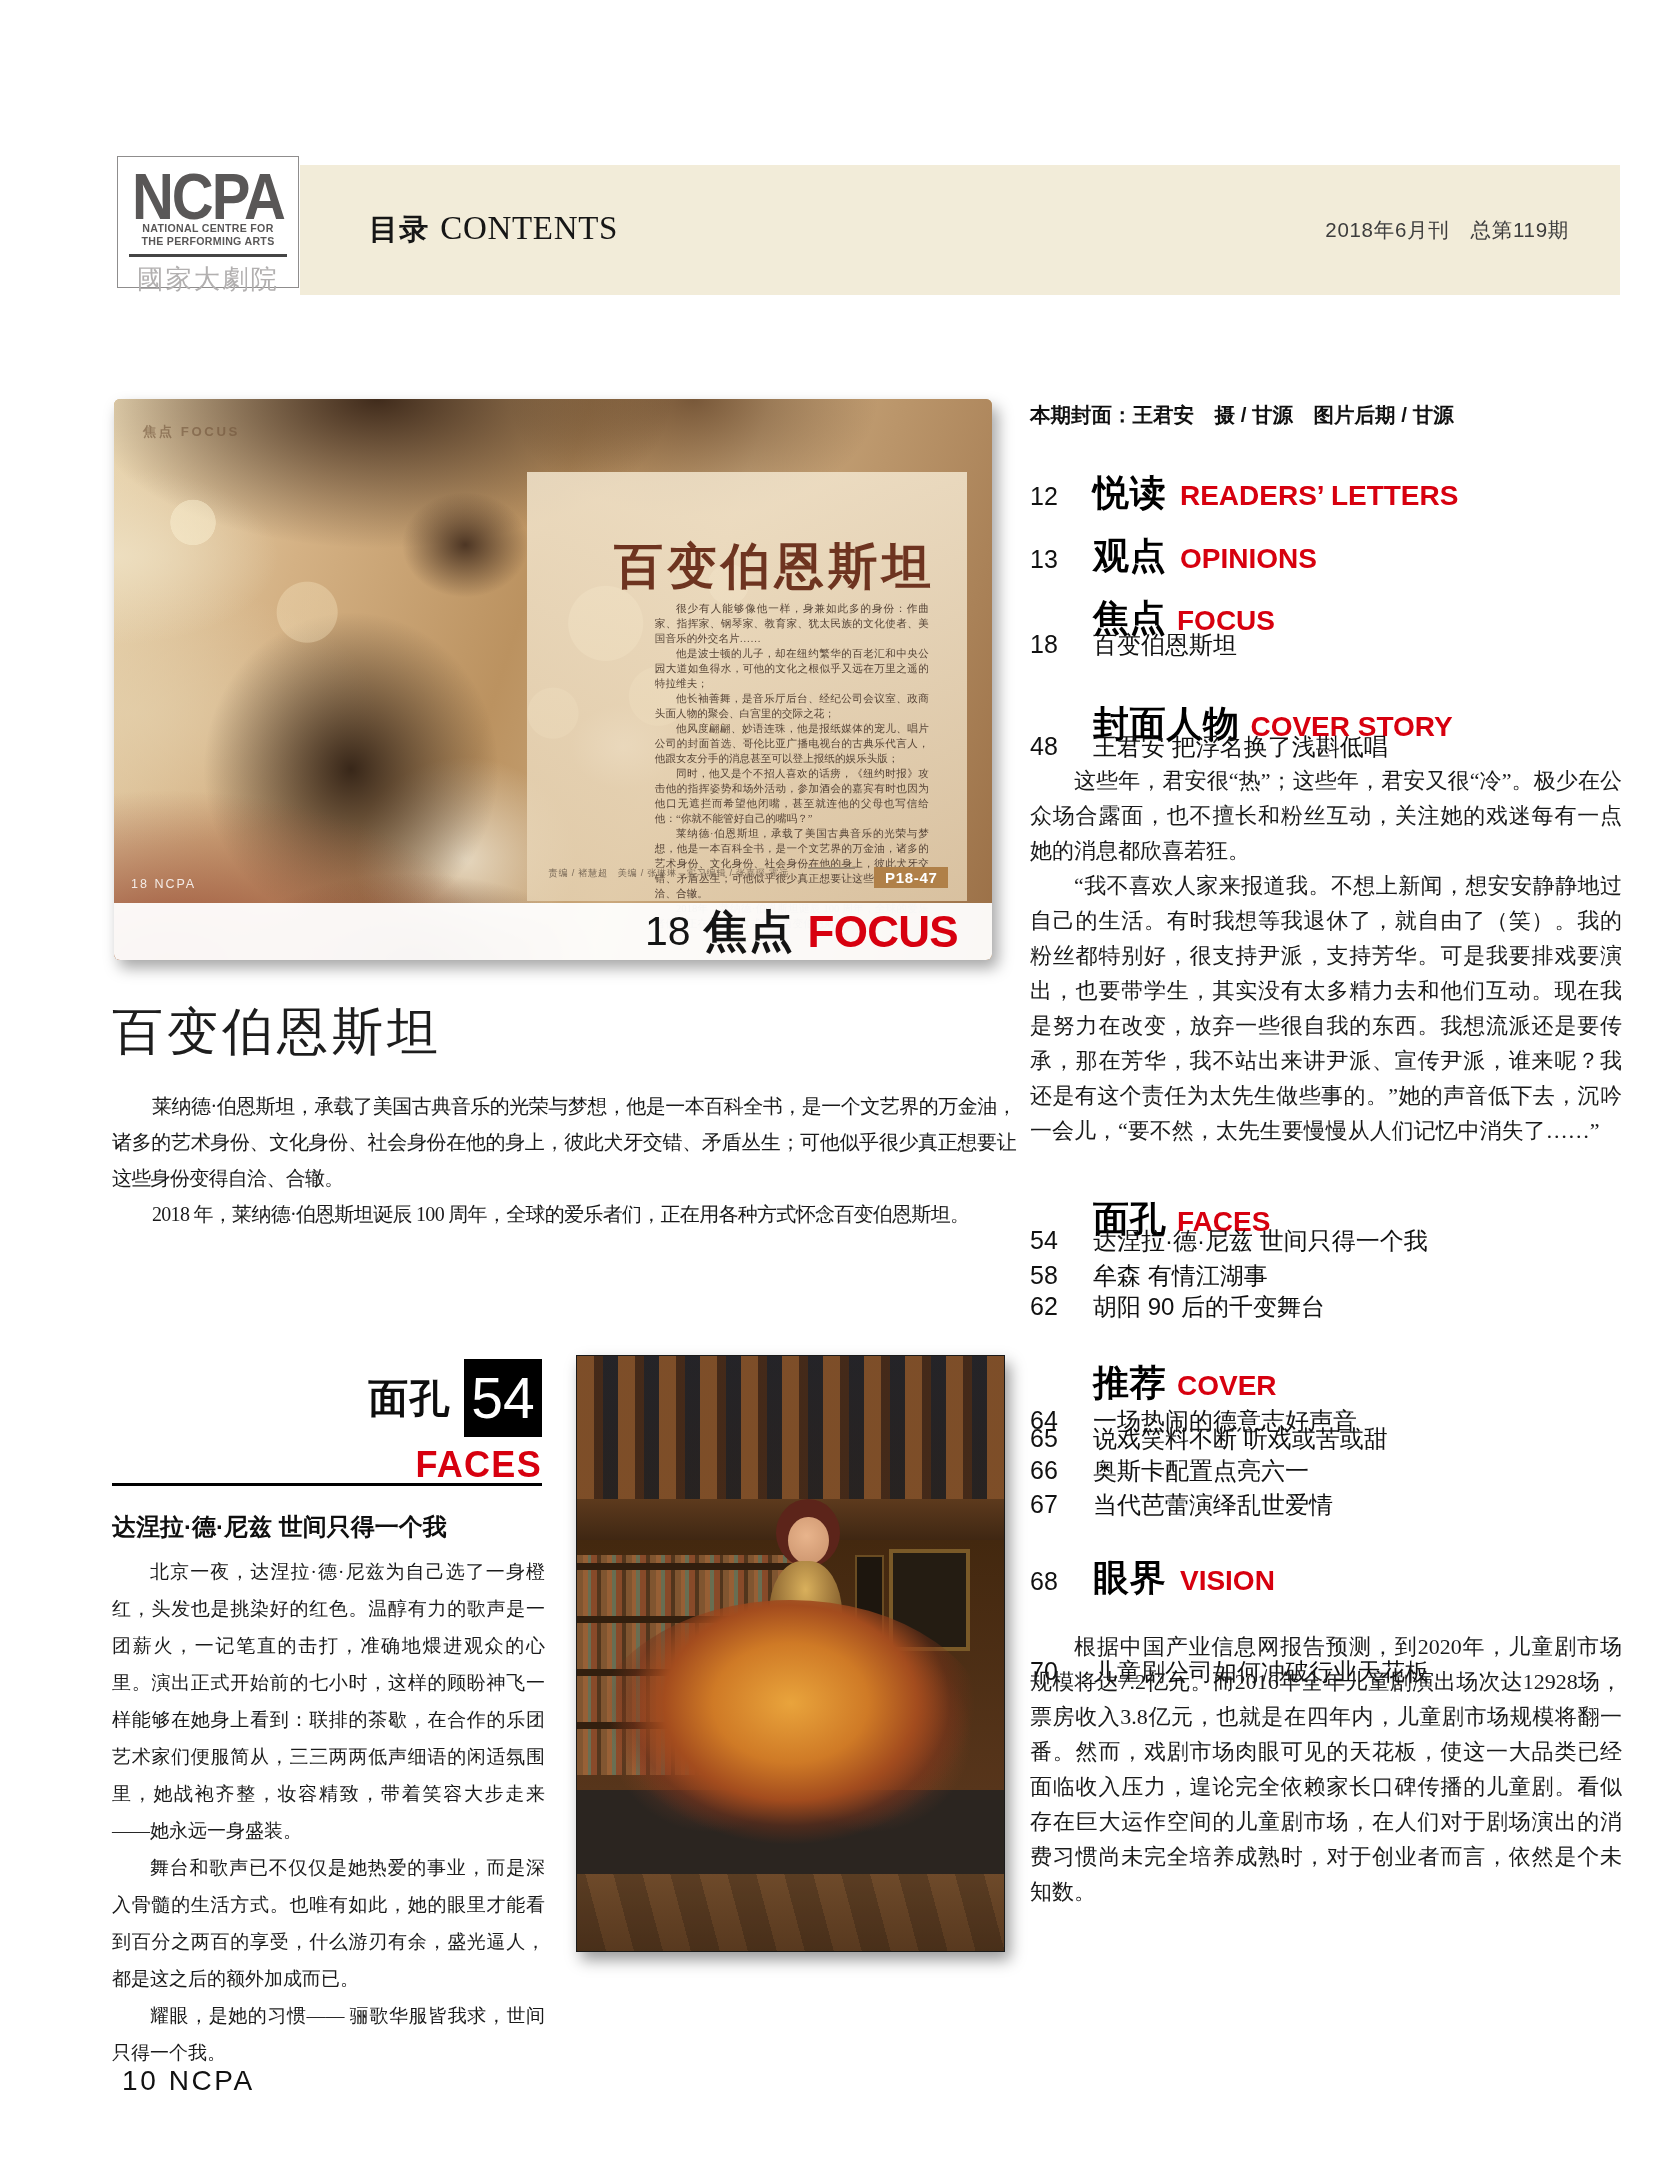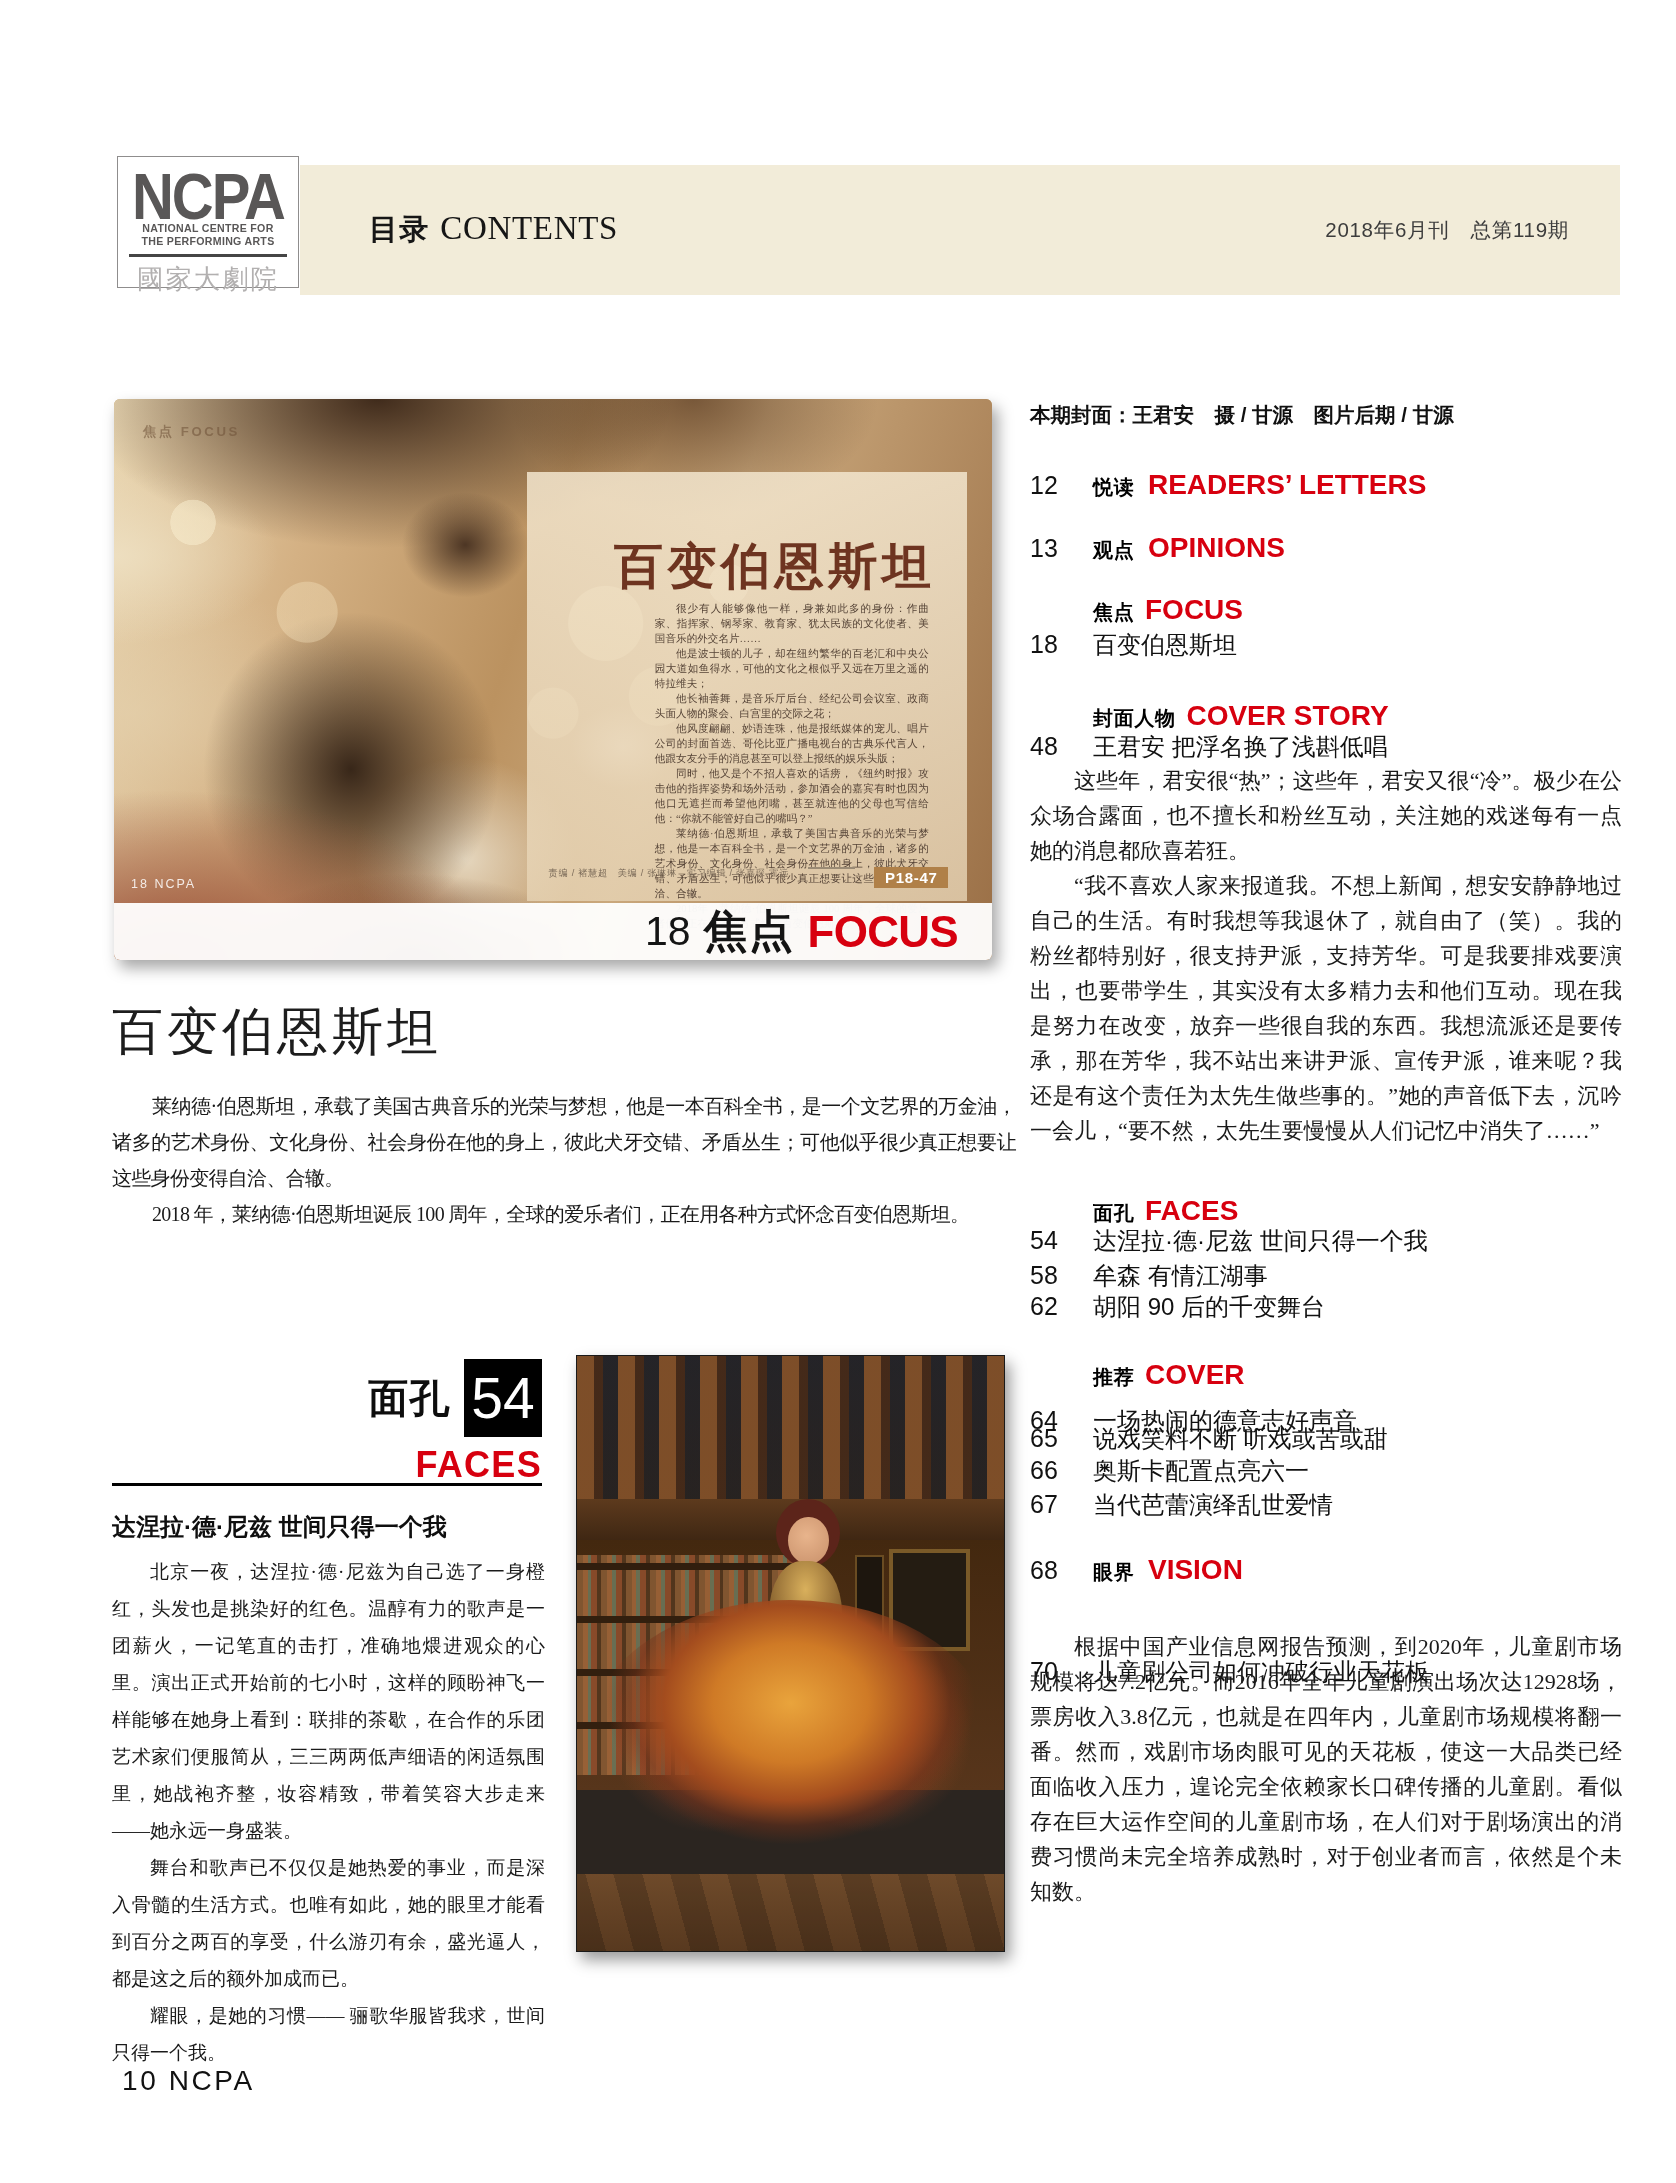--- a/index.html
+++ b/index.html
@@ -115,21 +115,21 @@
             background:radial-gradient(50% 55% at 50% 36%, #e9a43c 0%, #cf7a26 38%, #a34c1e 62%, rgba(120,50,25,.45) 78%, rgba(120,50,25,0) 90%);}
   .ph-floor{position:absolute;left:0;right:0;bottom:0;height:13%;
             background:repeating-linear-gradient(75deg, rgba(0,0,0,.18) 0 28px, rgba(0,0,0,0) 28px 55px),
                        linear-gradient(180deg,#6e4a2a,#58391f);}
 
   
   .toc{left:1030px;top:396px;width:592px;height:1690px;}
   .t-row{position:absolute;left:0;right:0;display:flex;align-items:baseline;}
   .t-num{width:63px;flex:0 0 63px;font-size:25px;color:#111;}
   .t-indent{padding-left:63px;}
-  .t-zh{font-size:20px;font-weight:900;color:#000;letter-spacing:0.7px;text-align:center;}
+  .t-zh{font-size:36px;font-weight:900;color:#000;letter-spacing:0.7px;text-align:center;}
   .t-en{font-size:28px;font-weight:700;color:#d7000f;margin-left:10.6px;}
   .t-item{font-size:24px;font-weight:500;color:#111;}
   .t-para{position:absolute;left:0;right:0;}
   .t-para p{margin:0;font-family:"Liberation Serif",serif;font-size:22px;line-height:35px;color:#1a1a1a;
             text-align:justify;text-indent:2em;}
   .cover-line{position:absolute;left:0;top:5.3px;font-size:20.5px;font-weight:700;color:#101010;}
 
   .footer{left:122px;top:2065px;font-size:28px;color:#111;letter-spacing:2.6px;}
 </style>
 </head>

